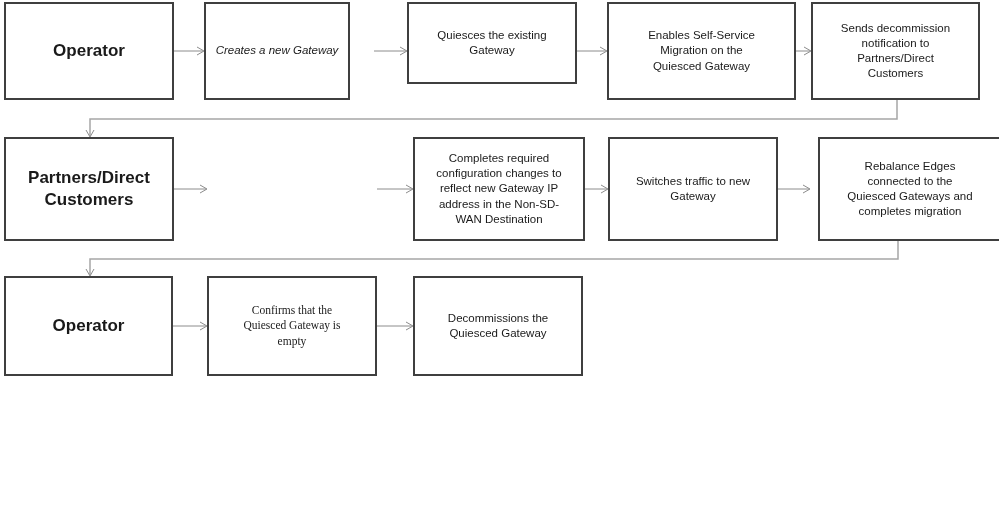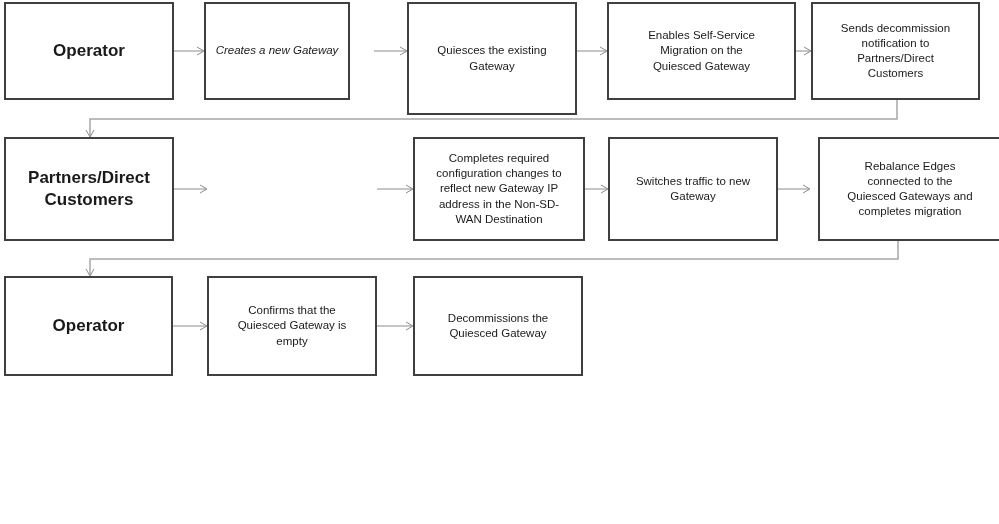--- a/index.html
+++ b/index.html
@@ -91,21 +91,21 @@
         <polyline points="897,100 897,119 90,119 90,136" fill="none" stroke="#a6a6a6" stroke-width="1.5"></polyline>
         <polyline points="86,130 90,137 94,130" fill="none" stroke="#8c8c8c" stroke-width="1"></polyline>
       </g>
       <g>
         <polyline points="898,241 898,259 90,259 90,275" fill="none" stroke="#a6a6a6" stroke-width="1.5"></polyline>
         <polyline points="86,269 90,276 94,269" fill="none" stroke="#8c8c8c" stroke-width="1"></polyline>
       </g>
     </svg>
 <div class="flow-box bold" style="left: 4px; top: 2px; width: 170px; height: 98px;">Operator</div>
     <div class="flow-box" style="left: 204px; top: 2px; width: 146px; height: 98px; font-style: italic;">Creates a new Gateway</div>
-    <div class="flow-box" style="left: 407px; top: 2px; width: 170px; height: 113px;">Quiesces the existing
+    <div class="flow-box" style="left: 407px; top: 2px; width: 170px; height: 82px;">Quiesces the existing
 Gateway</div>
     <div class="flow-box" style="left: 607px; top: 2px; width: 189px; height: 98px;">Enables Self-Service
 Migration on the
 Quiesced Gateway</div>
     <div class="flow-box" style="left: 811px; top: 2px; width: 169px; height: 98px;">Sends decommission
 notification to
 Partners/Direct
 Customers</div>
     <div class="flow-box bold" style="left: 4px; top: 137px; width: 170px; height: 104px;">Partners/Direct
 Customers</div>
@@ -114,18 +114,18 @@
 reflect new Gateway IP
 address in the Non-SD-
 WAN Destination</div>
     <div class="flow-box" style="left: 608px; top: 137px; width: 170px; height: 104px;">Switches traffic to new
 Gateway</div>
     <div class="flow-box" style="left: 810px; top: 137px; width: 184px; height: 104px; margin-left: 8px;">Rebalance Edges
 connected to the
 Quiesced Gateways and
 completes migration</div>
     <div class="flow-box bold" style="left: 4px; top: 276px; width: 169px; height: 100px;">Operator</div>
-    <div class="flow-box" style="left: 207px; top: 276px; width: 170px; height: 100px;">Confirms that the
+    <div class="flow-box" style="left: 207px; top: 276px; width: 170px; height: 100px; font-family: Liberation Serif, serif;">Confirms that the
 Quiesced Gateway is
 empty</div>
     <div class="flow-box" style="left: 413px; top: 276px; width: 170px; height: 100px;">Decommissions the
 Quiesced Gateway</div>
   </div>
 
 </body></html>

